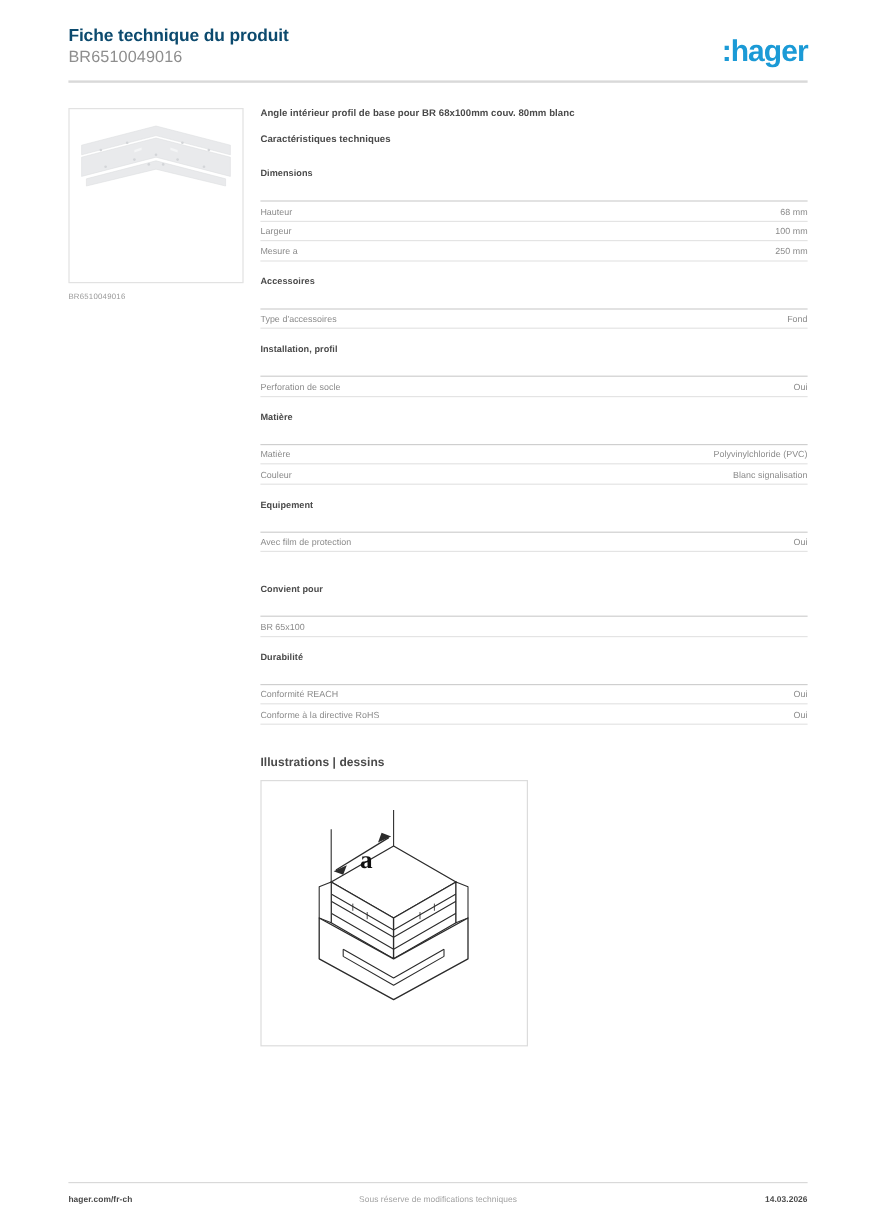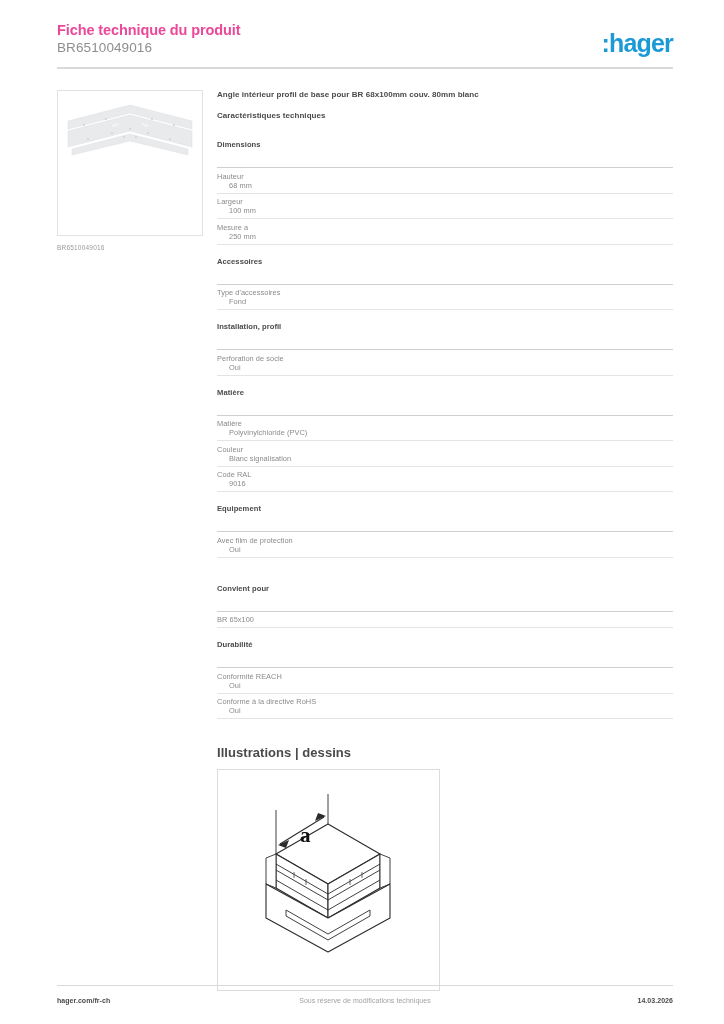--- a/index.html
+++ b/index.html
@@ -20,21 +20,21 @@
   .header {
     position: absolute;
     left: 57px;
     top: 22px;
     right: 51px;
     height: 46px;
   }
   .doc-title {
     font-size: 14.5px;
     font-weight: bold;
-    color: #ec4899;
+    color: #0c4a6e;
     letter-spacing: -0.1px;
     line-height: 17px;
   }
   .doc-subtitle {
     font-size: 13.5px;
     font-weight: normal;
     color: #8e8e8e;
     line-height: 17px;
     letter-spacing: 0.1px;
   }
@@ -122,29 +122,28 @@
   }
   .row {
     display: flex;
     justify-content: space-between;
     align-items: baseline;
     border-bottom: 1px solid #e4e4e4;
     padding: 3.5px 0 3px 0;
     font-size: 7.4px;
     color: #8a8a8a;
     letter-spacing: 0.05px;
-    flex-direction: column;
   }
   .row .k { text-align: left; }
   .row .v { text-align: center; padding-left: 12px; }
 
   
   .illus-title {
     margin-top: 26px;
-    font-size: 13px;
+    font-size: 10px;
     font-weight: bold;
     color: #4a4a4a;
     letter-spacing: 0.05px;
     margin-bottom: 9px;
   }
   .illus-box {
     width: 221px;
     height: 220px;
     border: 1px solid #dcdcdc;
     background: #fff;
@@ -263,24 +262,20 @@
       <div class="section">
         <div class="section-head">Matière</div>
         <div class="row">
           <span class="k">Matière</span>
           <span class="v">Polyvinylchloride (PVC)</span>
         </div>
         <div class="row">
           <span class="k">Couleur</span>
           <span class="v">Blanc signalisation</span>
         </div>
-        <div class="row">
-          <span class="k">Code RAL</span>
-          <span class="v">9016</span>
-        </div>
       </div>
       <div class="section">
         <div class="section-head">Equipement</div>
         <div class="row">
           <span class="k">Avec film de protection</span>
           <span class="v">Oui</span>
         </div>
       </div>
       <div class="section gap-before">
         <div class="section-head">Convient pour</div>

